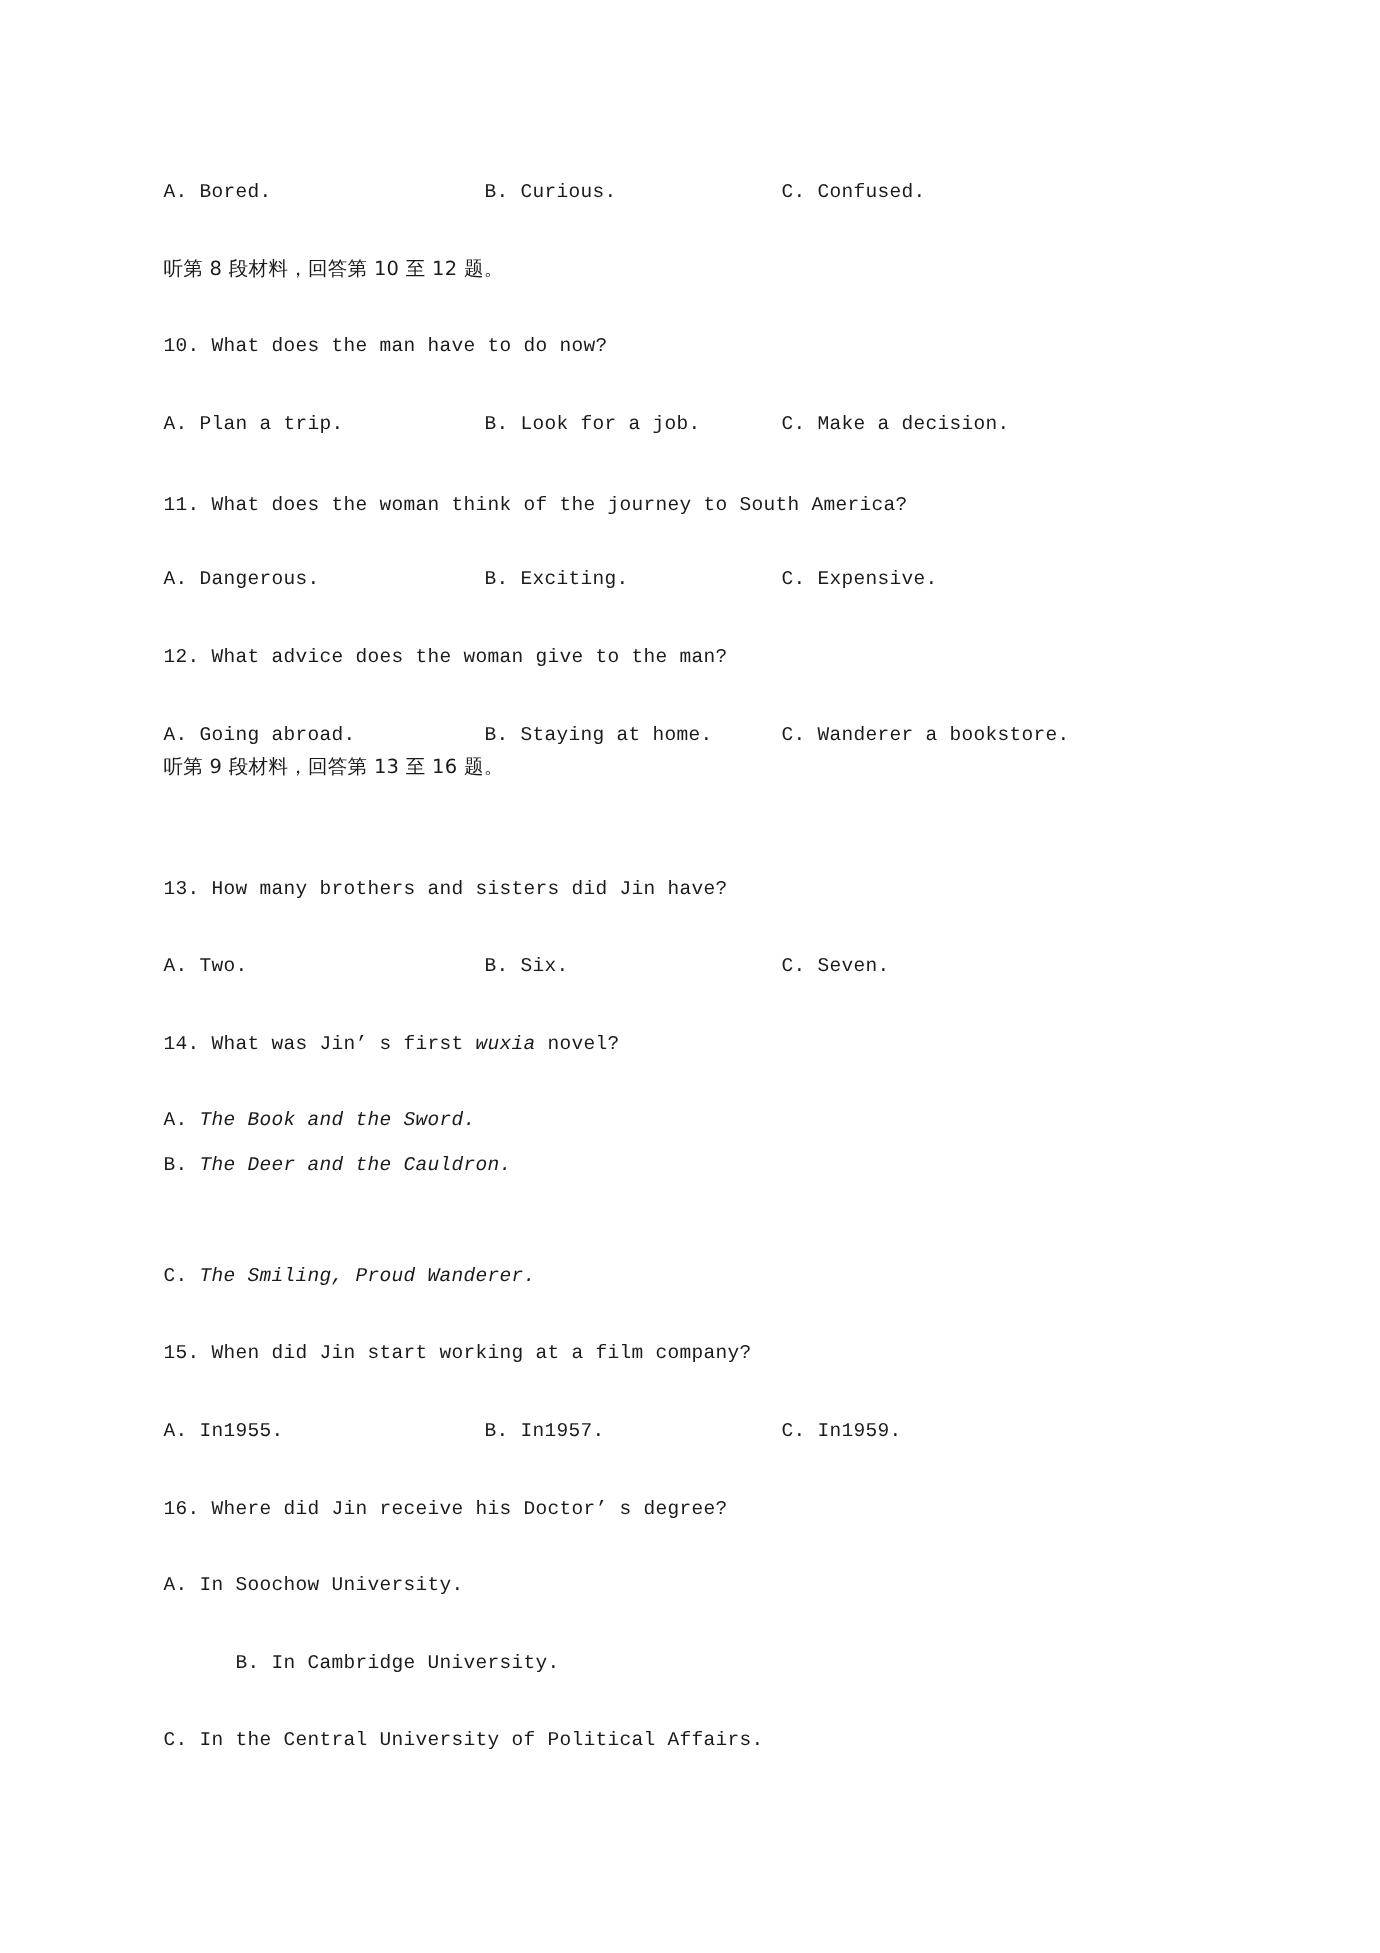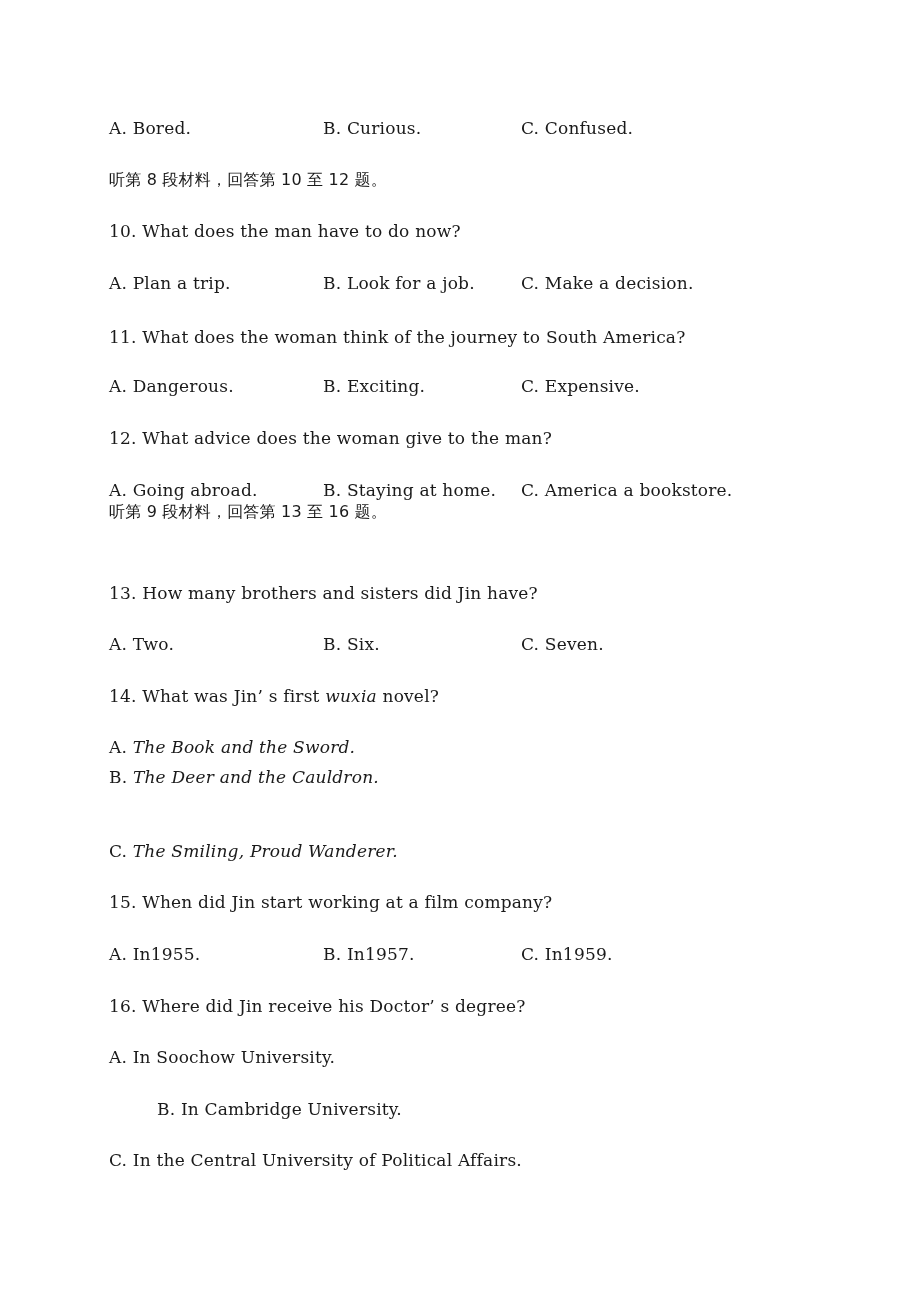--- a/index.html
+++ b/index.html
@@ -1,25 +1,25 @@
 <!DOCTYPE html>
 <html><head>
   <meta charset="utf-8">
   <style>
     html, body { margin: 0; padding: 0; background: #ffffff; }
     body { width: 920px; height: 1302px; position: relative; overflow: hidden;
            font-family: "DejaVu Serif", "Liberation Serif", serif; color: #1a1a1a; }
-    .line { position: absolute; left: 109px; font-size: 17px; line-height: 20px;
-            white-space: nowrap; letter-spacing: 0.2px; }
+    .line { position: absolute; left: 109px; font-size: 13px; line-height: 20px;
+            white-space: nowrap; letter-spacing: 0.2px; font-family: Liberation Mono, monospace; }
     .opt { position: absolute; white-space: nowrap; }
     .o1 { left: 0; }
     .o2 { left: 214px; }
     .o3 { left: 412px; }
     .it { font-style: italic; }
-    .cn { font-family: "DejaVu Sans", sans-serif; font-size: 16px; }
+    .cn { font-family: "DejaVu Sans", sans-serif; font-size: 13px; }
   </style>
 </head>
 <body>
 
 <div>
 
   <div class="line" style="top:118px;">
     <span class="opt o1">A. Bored.</span>
     <span class="opt o2">B. Curious.</span>
     <span class="opt o3">C. Confused.</span>
@@ -38,21 +38,21 @@
   <div class="line" style="top:376px;">
     <span class="opt o1">A. Dangerous.</span>
     <span class="opt o2">B. Exciting.</span>
     <span class="opt o3">C. Expensive.</span>
   </div>
 
   <div class="line" style="top:428px;">12. What advice does the woman give to the man?</div>
   <div class="line" style="top:480px;">
     <span class="opt o1">A. Going abroad.</span>
     <span class="opt o2">B. Staying at home.</span>
-    <span class="opt o3">C. America a bookstore.</span>
+    <span class="opt o3">C. Wanderer a bookstore.</span>
   </div>
 
   <div class="line cn" style="top:502px;">听第 9 段材料，回答第 13 至 16 题。</div>
 
   <div class="line" style="top:583px;">13. How many brothers and sisters did Jin have?</div>
   <div class="line" style="top:634px;">
     <span class="opt o1">A. Two.</span>
     <span class="opt o2">B. Six.</span>
     <span class="opt o3">C. Seven.</span>
   </div>

